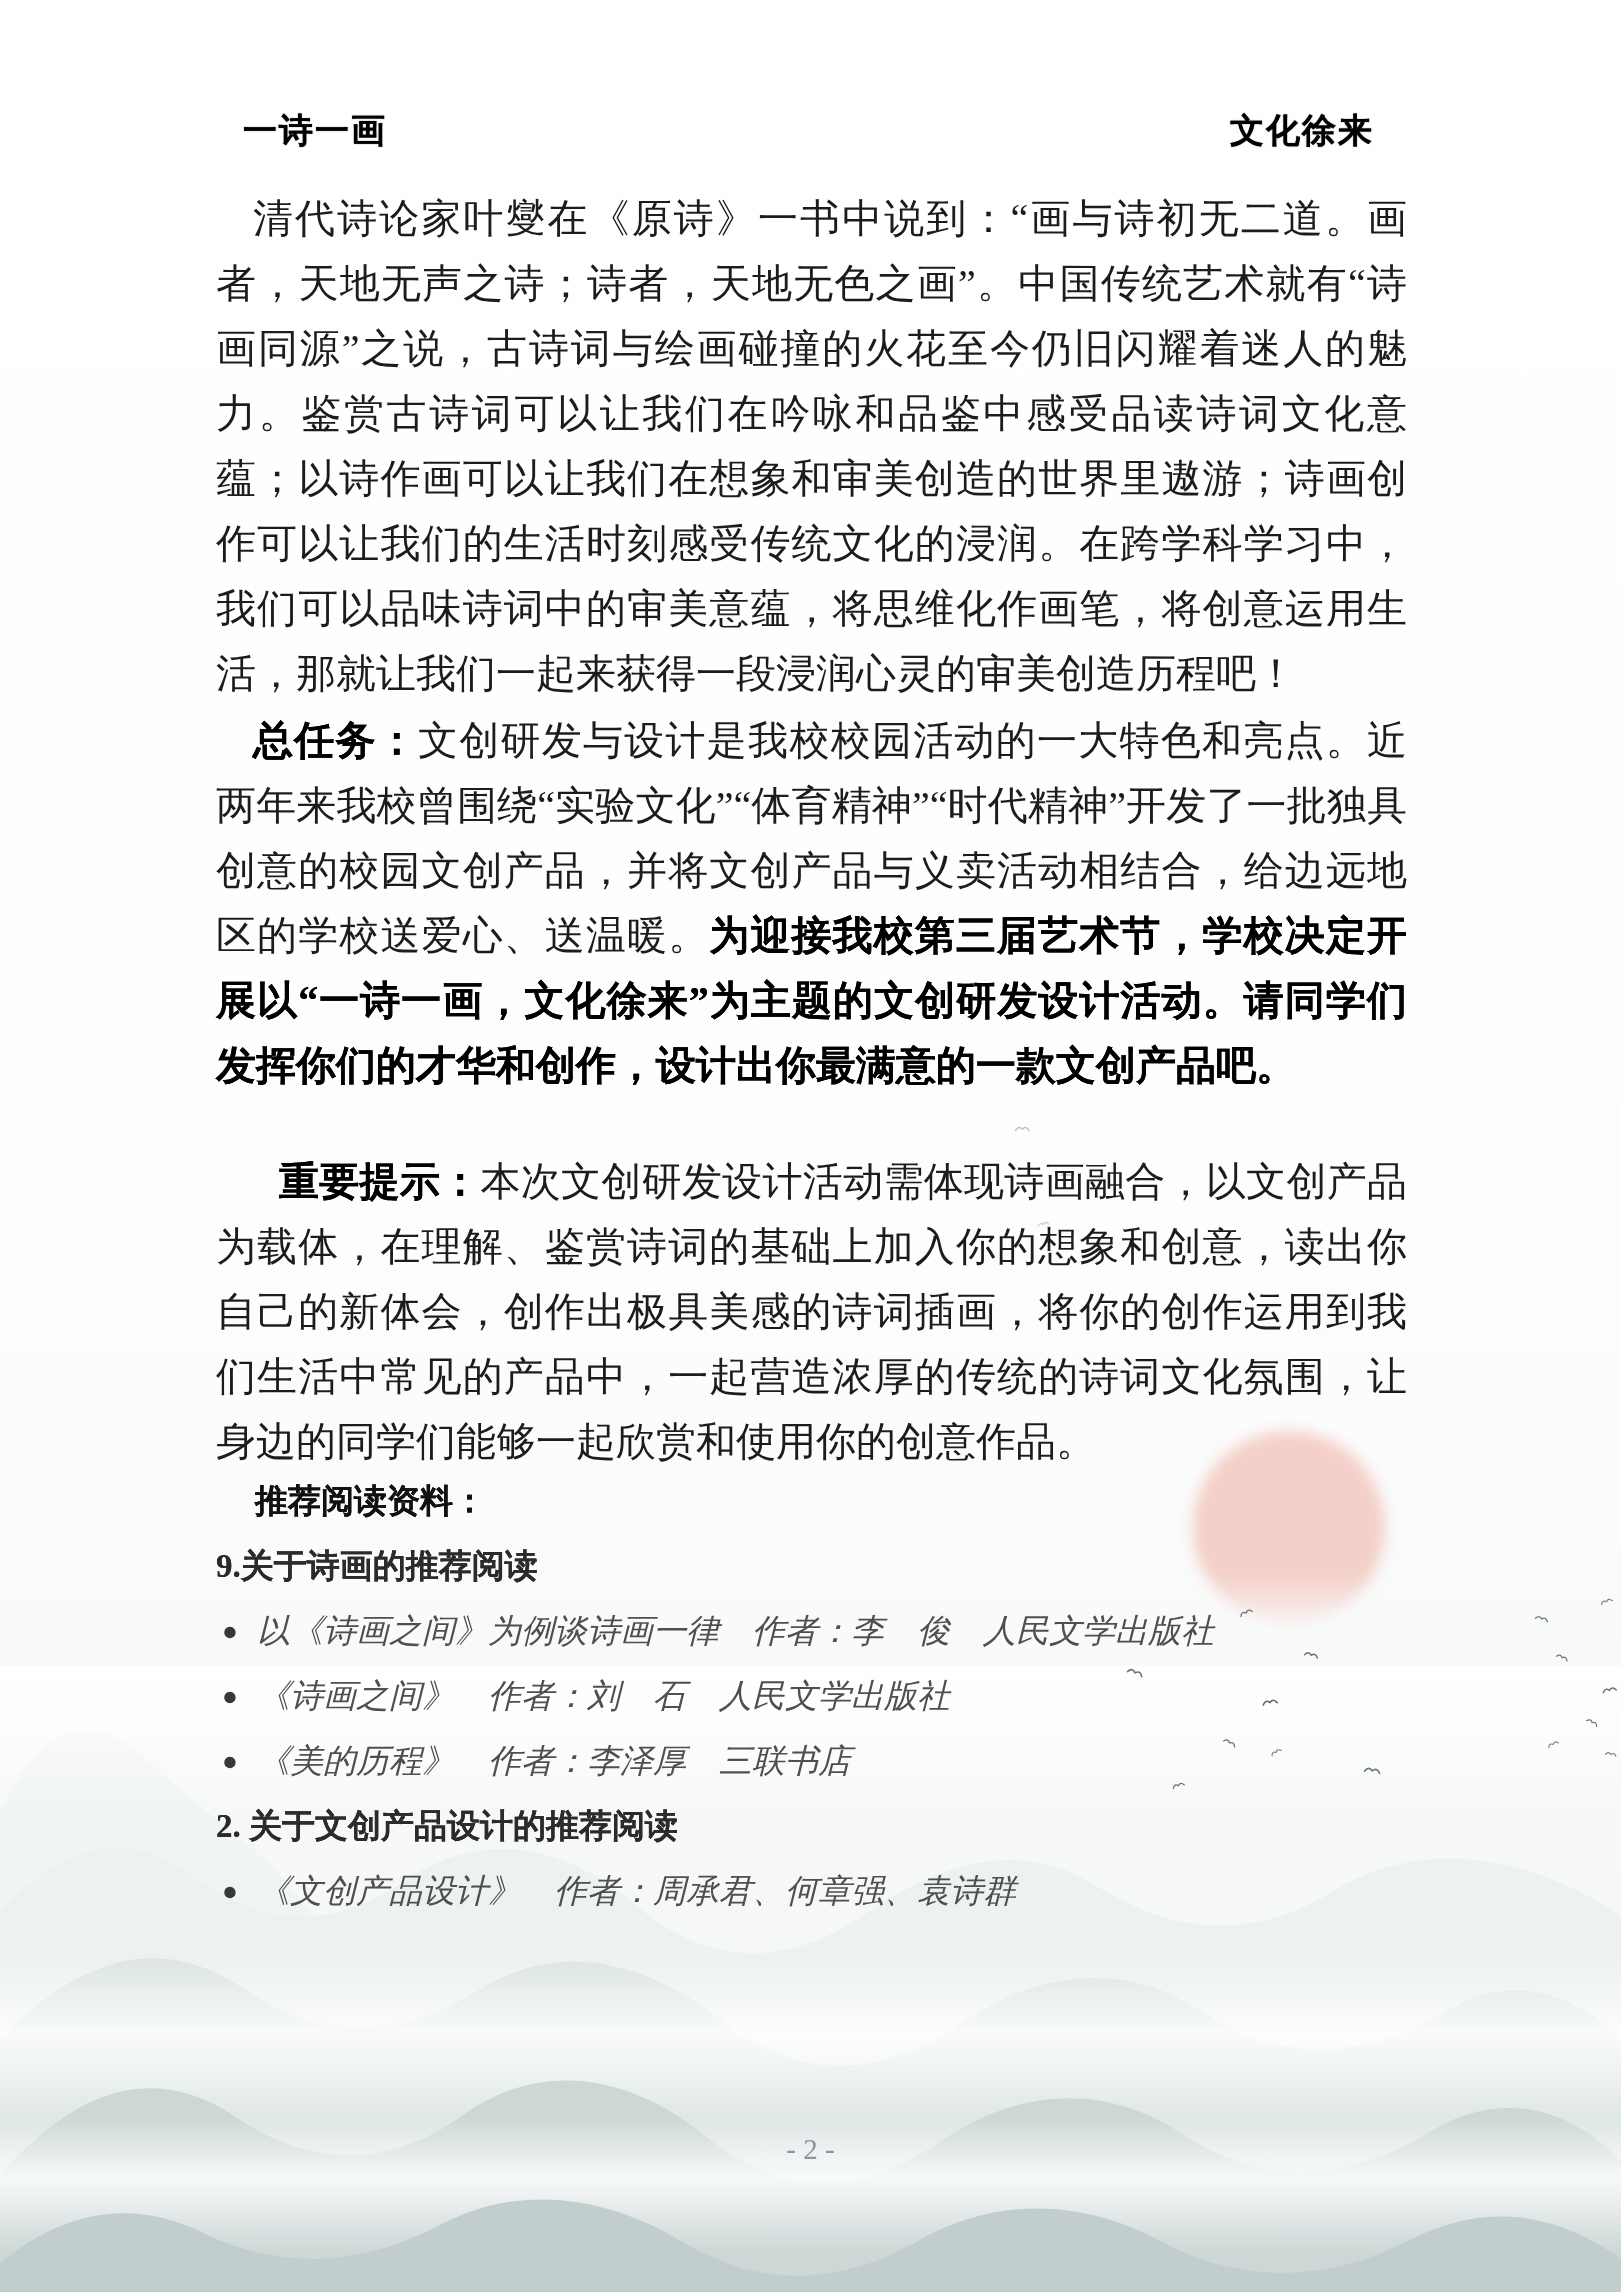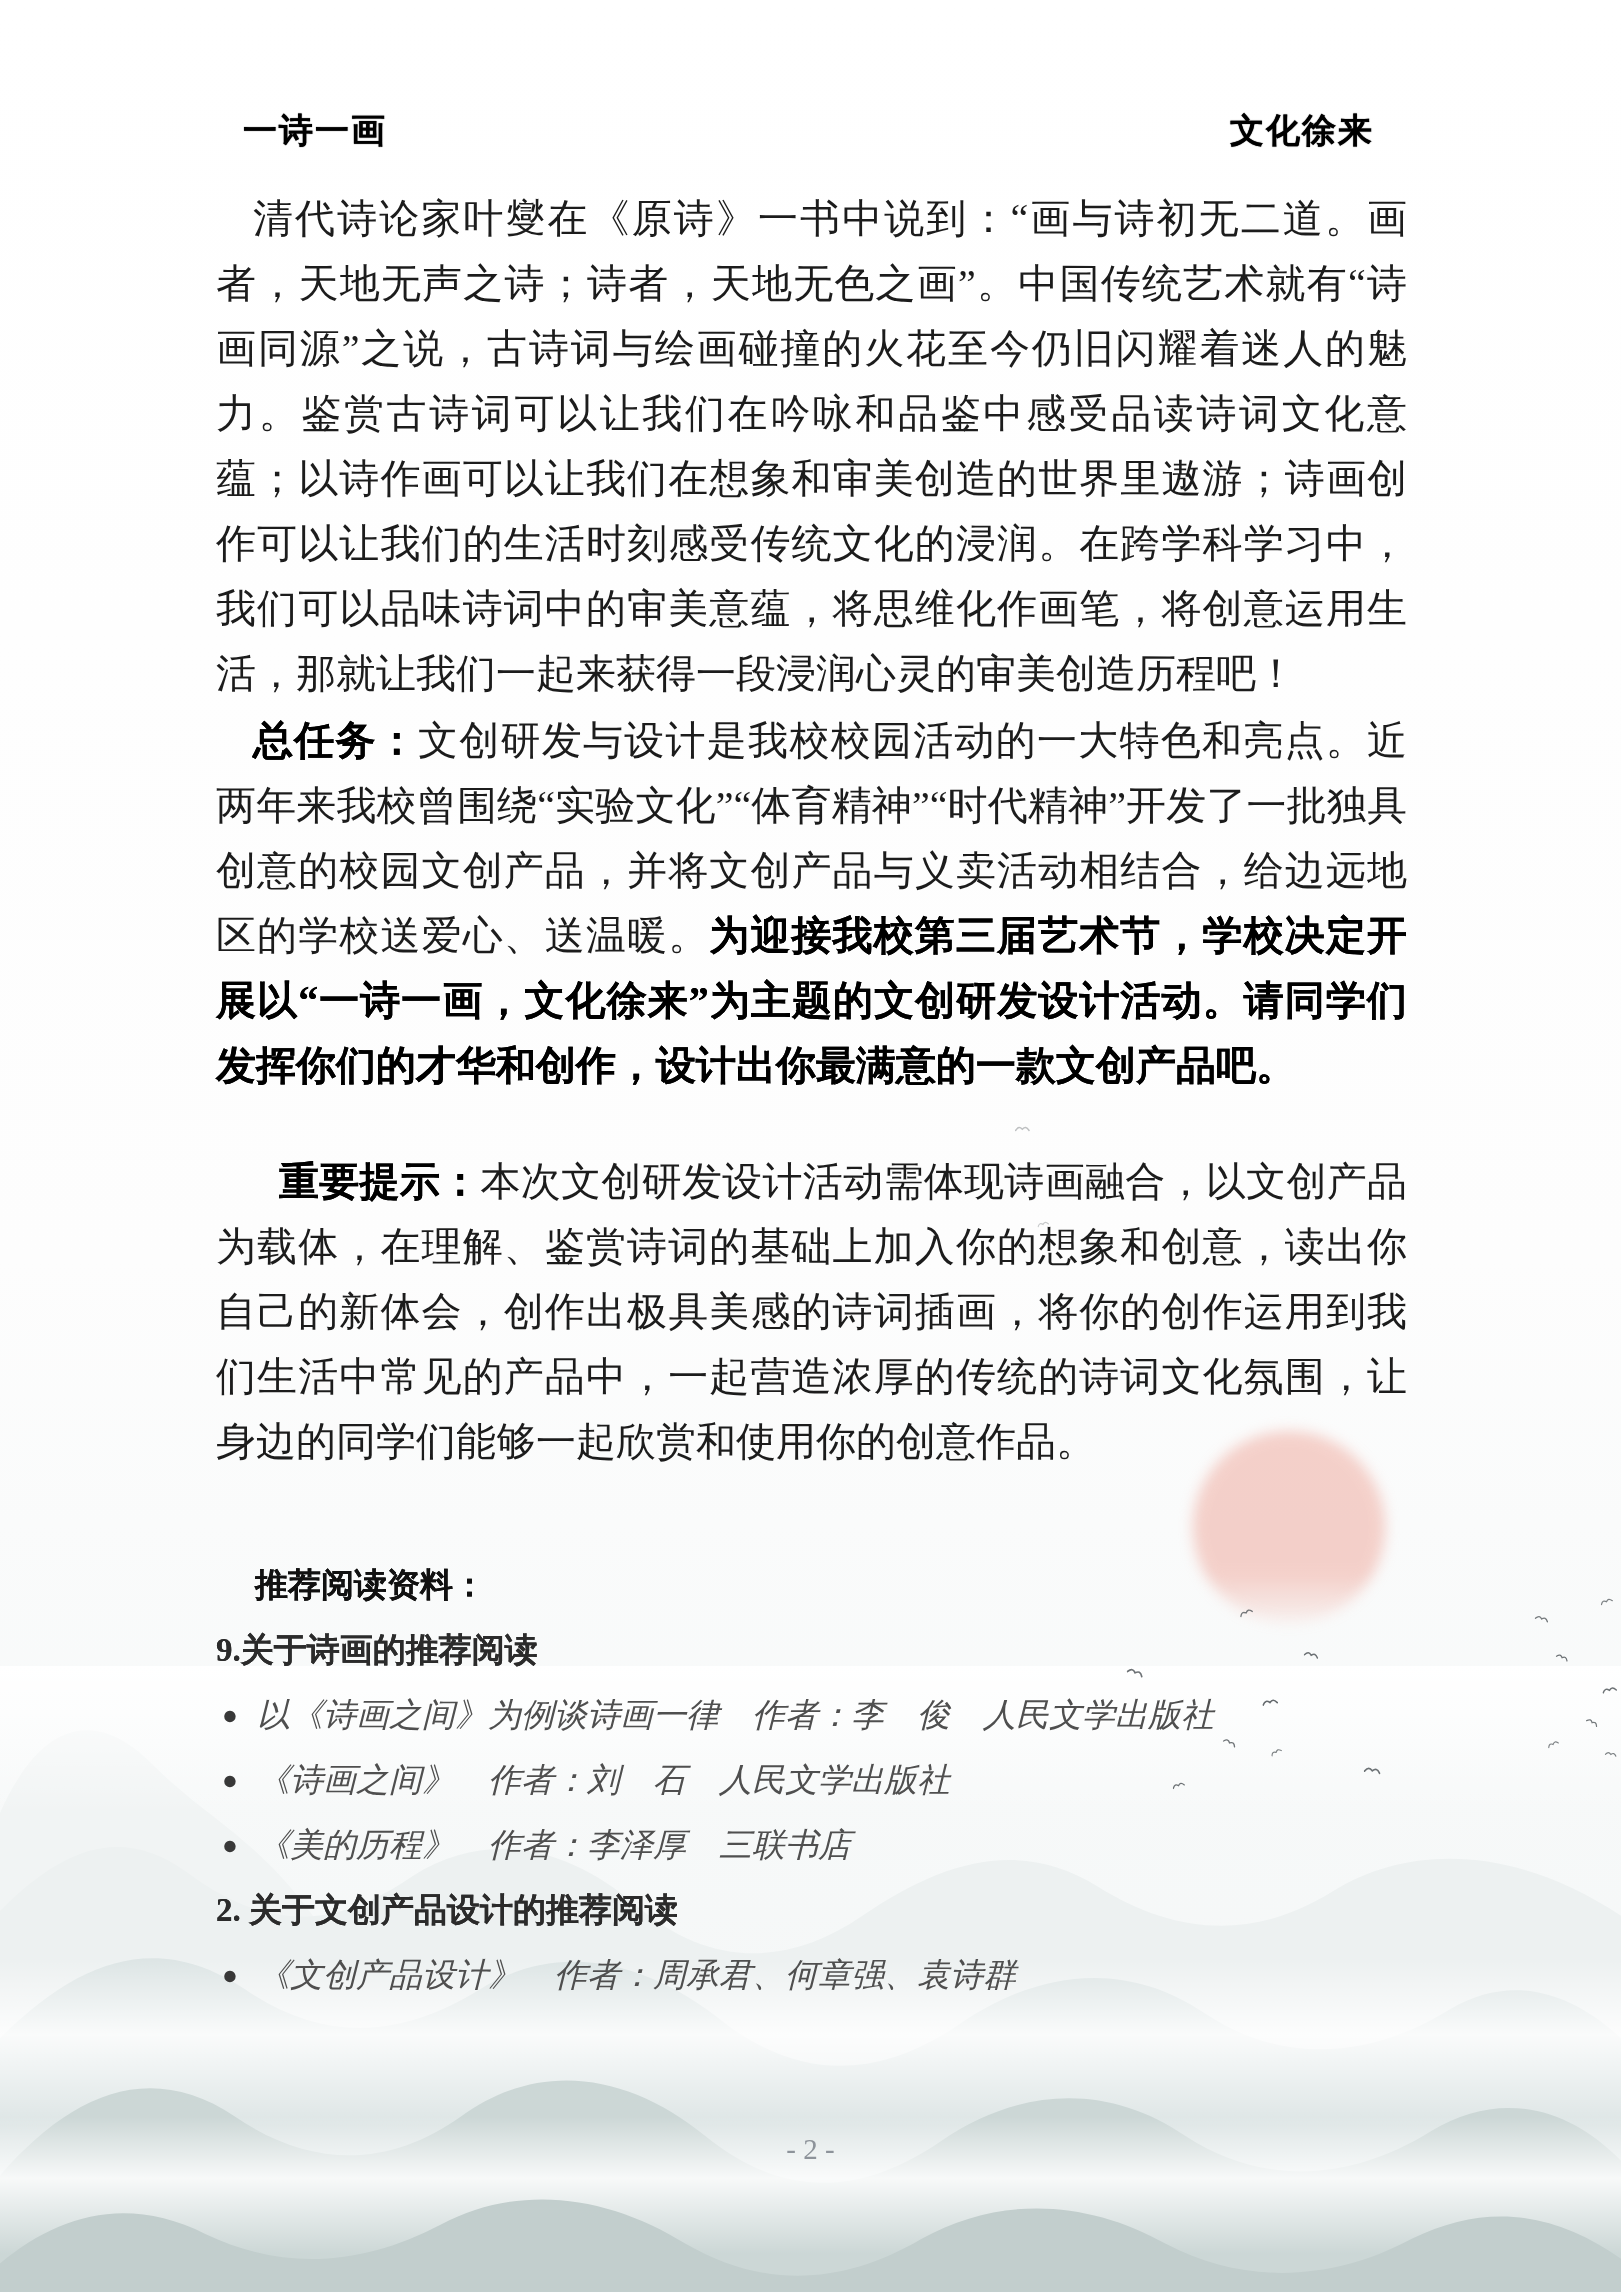--- a/index.html
+++ b/index.html
@@ -28,21 +28,21 @@
     font-size:40px;line-height:65px;
     text-align:justify;text-justify:inter-ideograph;
     margin:0;color:#1c1c1c;
   }
   .p1{top:186px;text-indent:37px;}
   .p2{top:708px;text-indent:37px;}
   .p3{top:1149px;text-indent:63px;}
   .bold{font-weight:700;color:#000;text-shadow:0 0 0.6px #000;}
   
   .reading{
-    position:absolute;left:216px;top:1553px;width:1206px;
+    position:absolute;left:216px;top:1469px;width:1206px;
     font-size:33px;line-height:65px;margin:0;
   }
   .reading p{margin:0;}
   .r-head{font-weight:700;color:#111;text-indent:39px;text-shadow:0 0 0.6px #000;}
   .r-group{font-weight:700;color:#2b2b2b;text-shadow:0 0 0.5px #2b2b2b;}
   .reading ul{list-style:none;margin:0;padding:0;}
   .r-item{display:flex;align-items:flex-start;color:#4f4f4f;}
   .r-item .bullet{
     width:35px;margin-left:5.9px;flex:0 0 35px;
     font-size:26.5px;line-height:65px;color:#383838;

